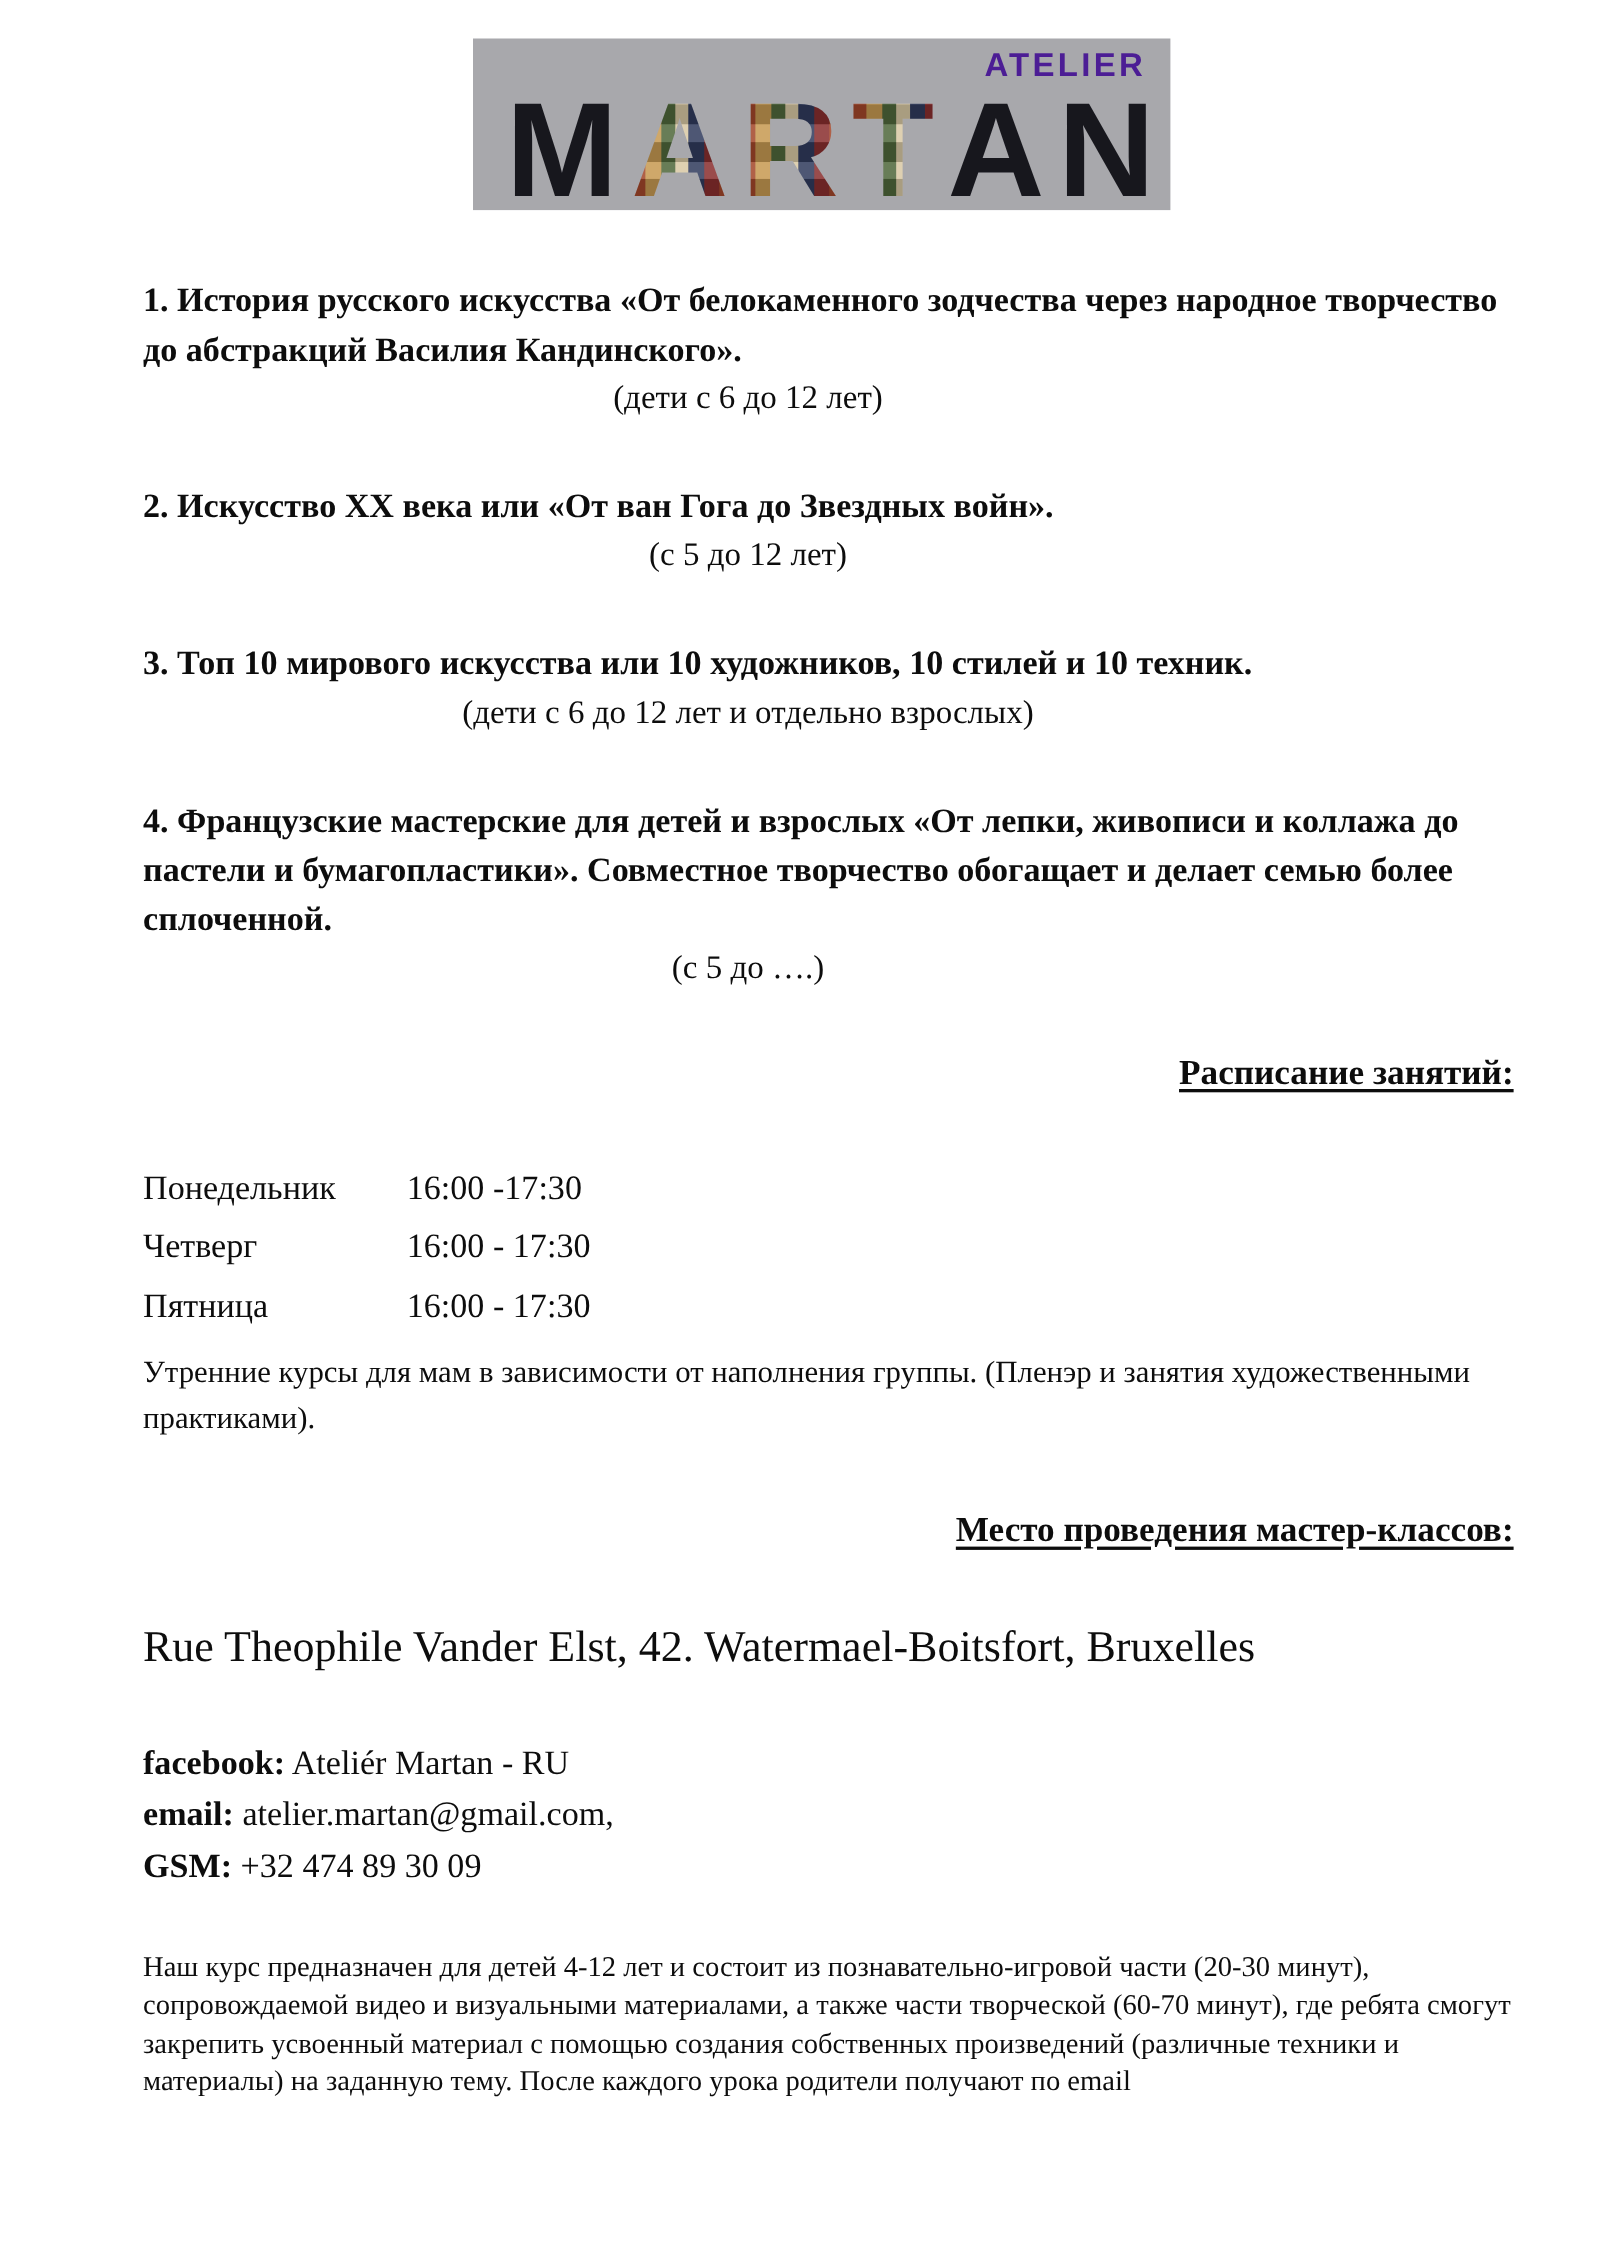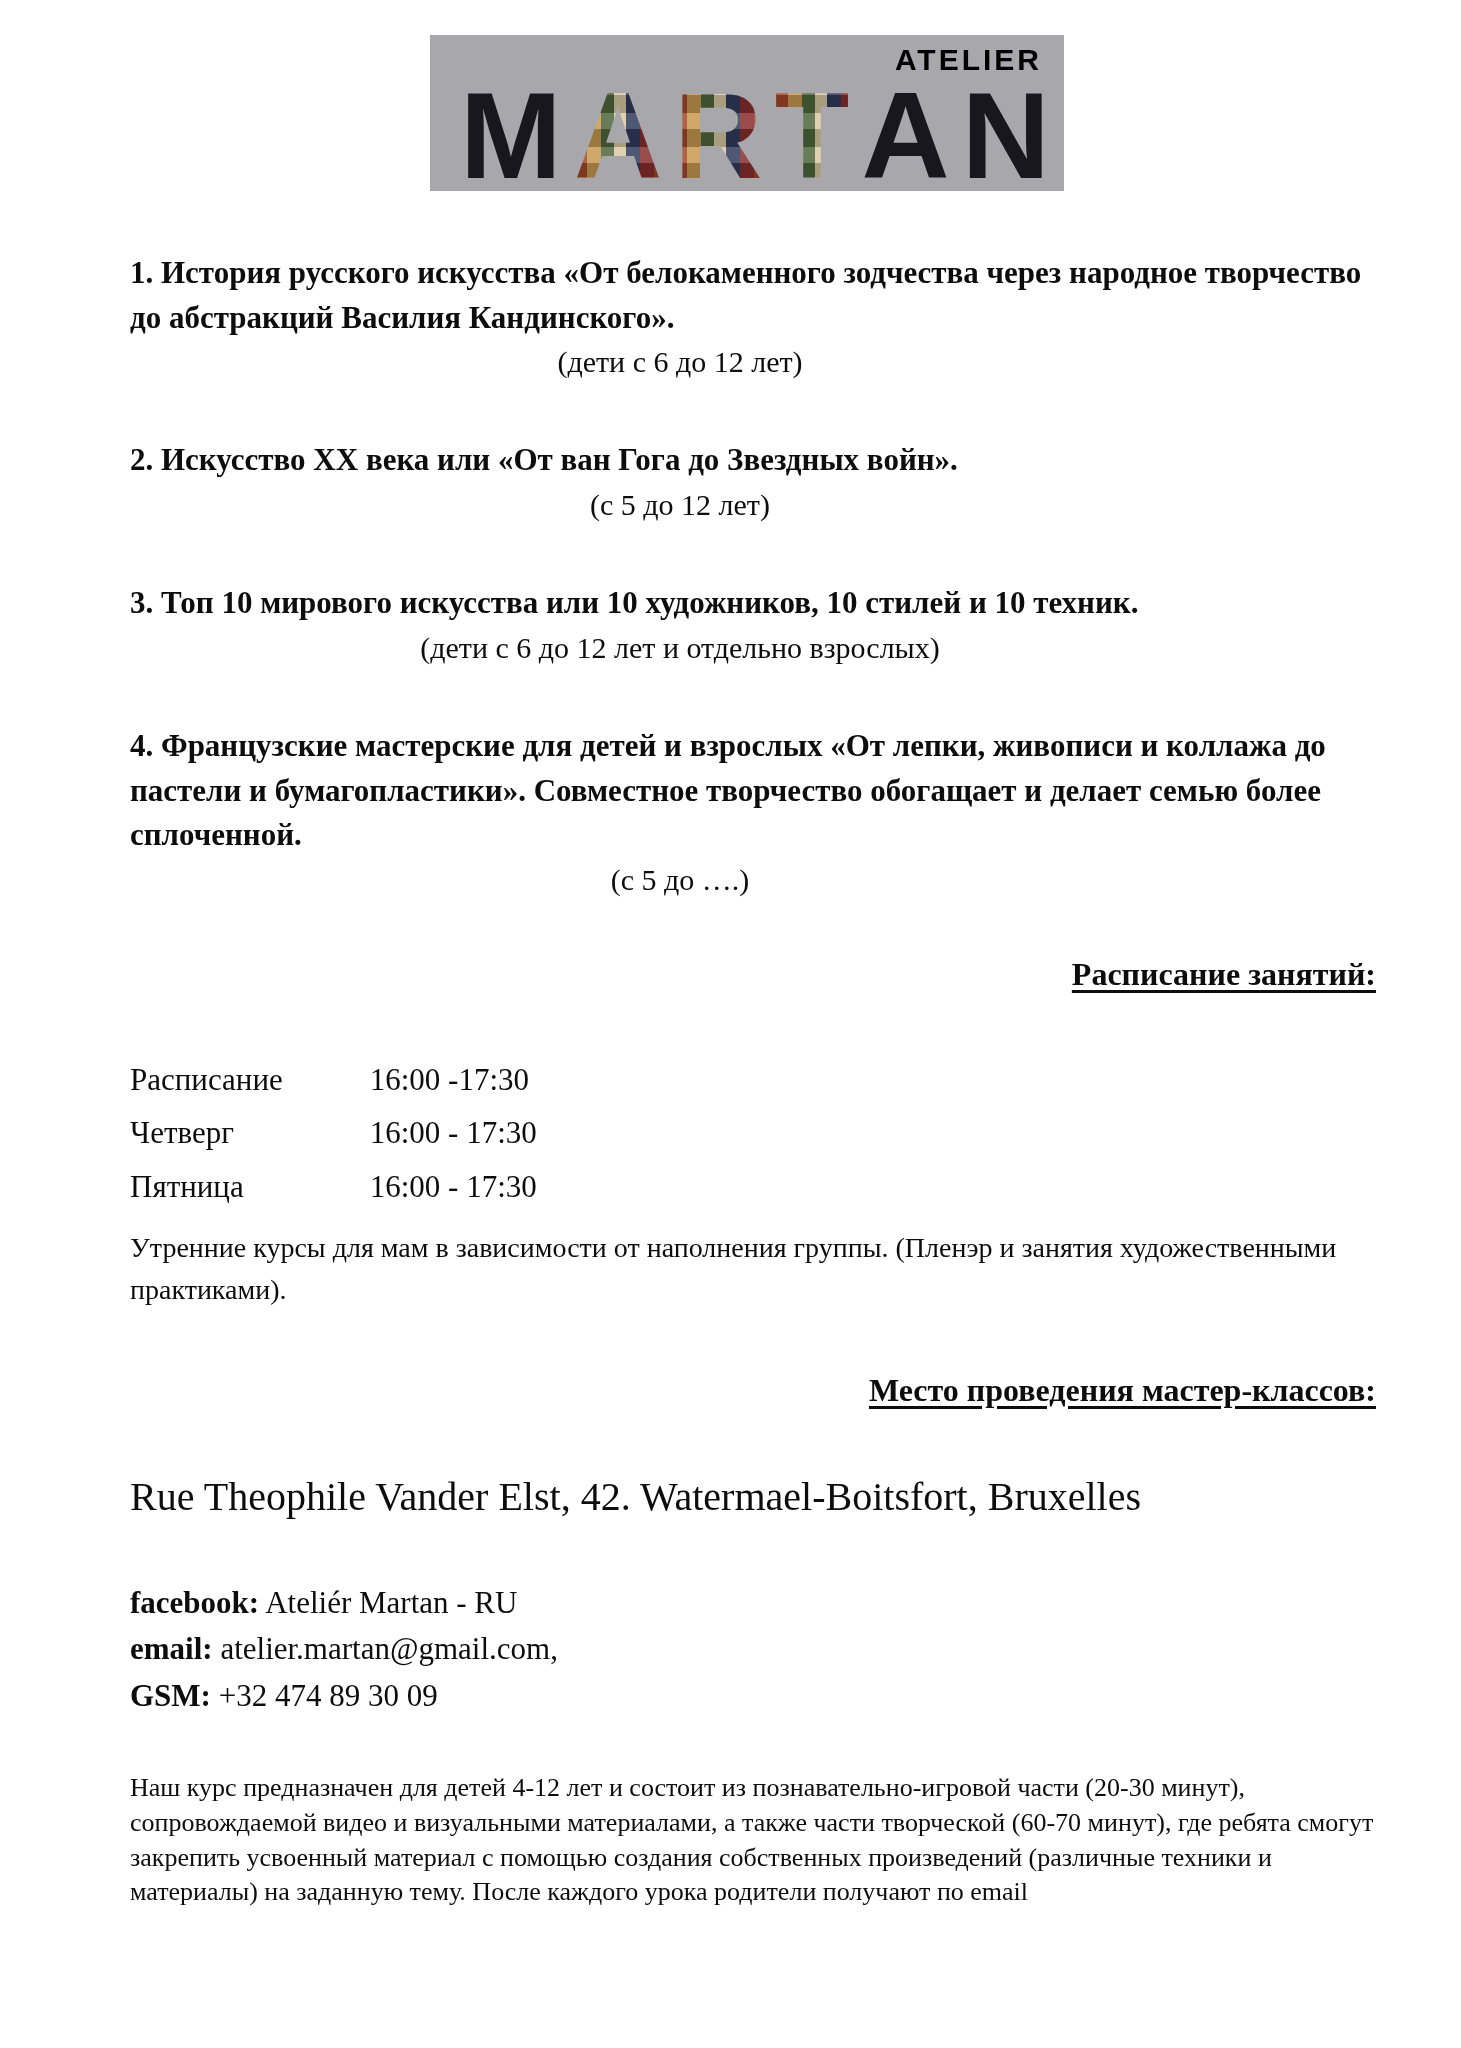--- a/index.html
+++ b/index.html
@@ -22,21 +22,21 @@
     position: relative;
     left: -6px;
     background: #a8a8ac;
     overflow: hidden;
     font-family: "Liberation Sans", sans-serif;
   }
   .logo-atelier {
     position: absolute; top: 8px; right: 22px;
     font-size: 30px; font-weight: bold;
     letter-spacing: 3px;
-    color: #000000;
+    color: #4c1d95;
   }
   .logo-word {
     position: absolute; left: 30px; right: 14px; bottom: -6px;
     display: flex; justify-content: space-between;
     font-weight: bold;
     font-size: 122px; line-height: 1;
     letter-spacing: 0px;
   }
   .logo-letter { display: inline-block; }
   .logo-letter.solid { color: #17171d; }
@@ -163,21 +163,21 @@
         <p class="program-text">4. Французские мастерские для детей и взрослых «От лепки, живописи и коллажа до пастели и бумагопластики». Совместное творчество обогащает  и делает семью более сплоченной.</p>
         <p class="program-ages">(с 5 до ….)</p>
       </div>
     </div>
 
   <div class="schedule-block">
     <h2 class="section-heading">Расписание занятий:</h2>
     <div class="schedule-rows">
 
         <div class="sched-row">
-          <span class="sched-day">Расписание</span>
+          <span class="sched-day">Понедельник</span>
           <span class="sched-time">16:00 -17:30</span>
         </div>
 
         <div class="sched-row">
           <span class="sched-day">Четверг</span>
           <span class="sched-time">16:00 - 17:30</span>
         </div>
 
         <div class="sched-row">
           <span class="sched-day">Пятница</span>

